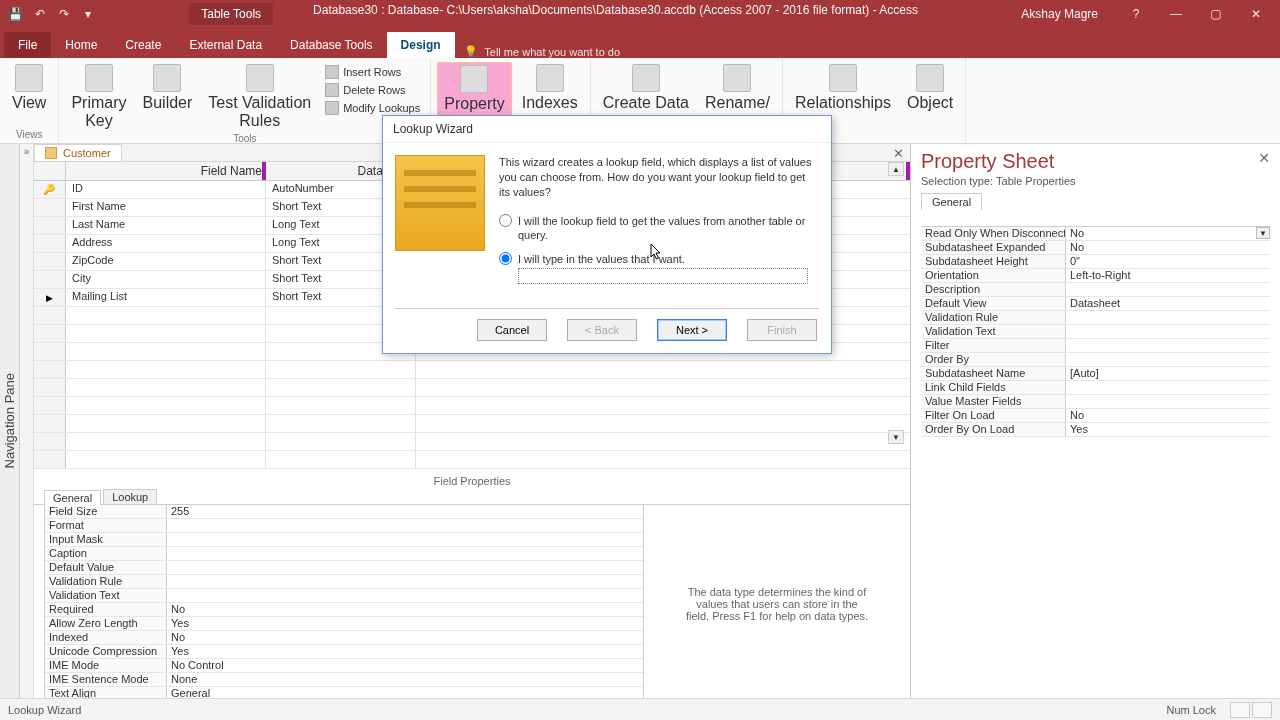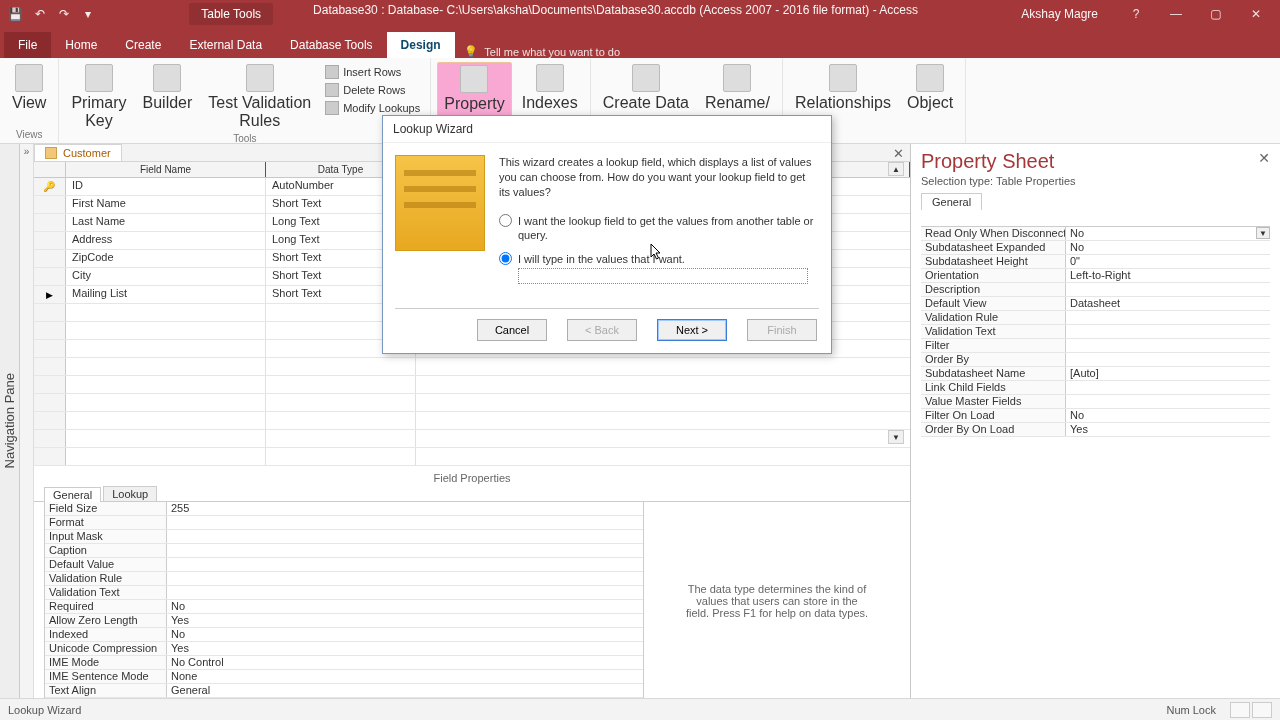--- a/index.html
+++ b/index.html
@@ -41,21 +41,21 @@
 .nav-pane-collapsed span { writing-mode: vertical-rl; transform: rotate(180deg); font-size: 13px; color:#444; }
 .collapse-arrows { width: 14px; background:#f4f4f4; border-right:1px solid #ddd; font-size:10px; text-align:center; padding-top:2px; color:#666; cursor:pointer; }
 
 .design-area { flex: 1; display: flex; flex-direction: column; background:#fff; }
 .tab-strip { display:flex; background:#f3f3f3; border-bottom:1px solid #d4d4d4; height:22px; }
 .doc-tab { display:flex; align-items:center; gap:6px; background:#fff; border:1px solid #d4d4d4; border-bottom:none; padding:2px 10px; font-size:11px; color:#a85a00; }
 .doc-tab .ico { width:12px; height:12px; background:#f3c77a; border:1px solid #caa24a; }
 
 .grid-header { display:flex; background:#f4f4f4; border-bottom:1px solid #c8c8c8; }
 .gh-selector { width:32px; border-right:1px solid #c8c8c8; }
-.gh-cell { text-align:center; font-size:10px; padding:2px 0; border-right:1px solid #a21caf; }
+.gh-cell { text-align:right; font-size:12px; padding:2px 0; border-right:4px solid #a21caf; }
 .gh-fn { width:200px; } .gh-dt { width:150px; } .gh-desc { flex:1; }
 
 .grid-body { }
 .grid-row { display:flex; height:18px; border-bottom:1px solid #e6e6e6; }
 .gr-sel { width:32px; background:#f4f4f4; border-right:1px solid #c8c8c8; display:flex; align-items:center; justify-content:center; }
 .gr-fn { width:200px; border-right:1px solid #e0e0e0; padding:1px 6px; }
 .gr-dt { width:150px; border-right:1px solid #e0e0e0; padding:1px 6px; position:relative; }
 .gr-desc { flex:1; padding:1px 6px; }
 .dt-arrow { position:absolute; right:2px; top:1px; width:14px; height:14px; background:#f0f0f0; border:1px solid #999; font-size:8px; display:flex; align-items:center; justify-content:center; }
 
@@ -503,21 +503,21 @@
 <div class="doc-scroll-dn">▼</div>
 
 <div class="dialog">
   <div class="dlg-title">Lookup Wizard</div>
   <div class="dlg-body">
     <div class="dlg-pic"></div>
     <div class="dlg-text">
       <div class="dlg-intro">This wizard creates a lookup field, which displays a list of values you can choose from.  How do you want your lookup field to get its values?</div>
       <div class="dlg-radio-row">
         <input type="radio" name="lw" style="">
-        <label>I want the lookup field to get the values from another table or query.</label>
+        <label>I will the lookup field to get the values from another table or query.</label>
       </div>
       <div class="dlg-radio-row">
         <input type="radio" name="lw" checked="" style="">
         <div style="flex:1">
           <label>I will type in the values that I want.</label>
           <div class="dlg-input-dashed"></div>
         </div>
       </div>
     </div>
   </div>

